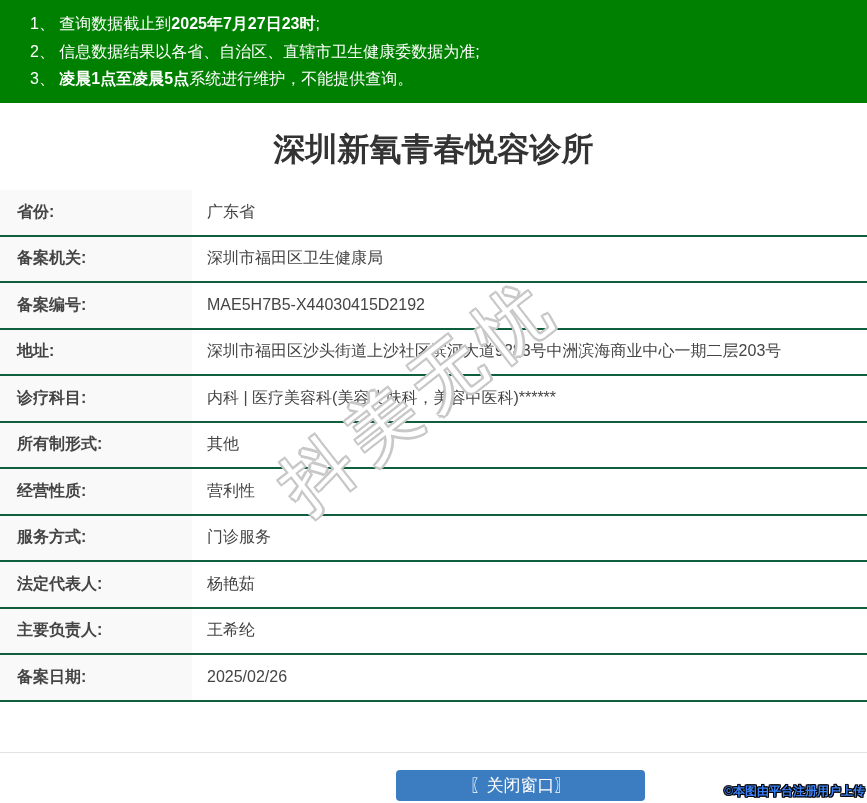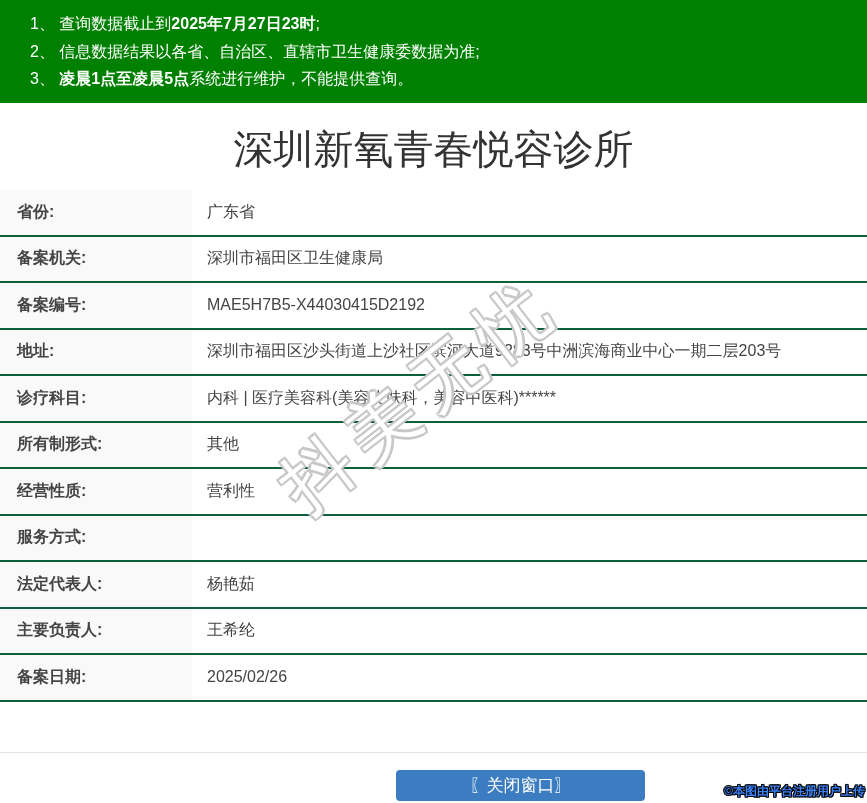--- a/index.html
+++ b/index.html
@@ -26,22 +26,22 @@
   }
   .banner b { font-weight: bold; }
 
   
   .page-title {
     margin-top: 26px;
     margin-bottom: 21px;
     height: 40px;
     line-height: 40px;
     text-align: center;
-    font-size: 40px;
-    font-weight: normal;
+    font-size: 32px;
+    font-weight: bold;
     color: #333333;
   }
 
   
   .info-table { width: 100%; }
   .info-row {
     display: flex;
     min-height: 46.5px;
     border-bottom: 2px solid #0f5e3c;
     align-items: stretch;
@@ -162,20 +162,21 @@
   <div class="info-row">
     <div class="info-label">所有制形式:</div>
     <div class="info-value">其他</div>
   </div>
   <div class="info-row">
     <div class="info-label">经营性质:</div>
     <div class="info-value">营利性</div>
   </div>
   <div class="info-row">
     <div class="info-label">服务方式:</div>
+    <div class="info-value">门诊服务</div>
   </div>
   <div class="info-row">
     <div class="info-label">法定代表人:</div>
     <div class="info-value">杨艳茹</div>
   </div>
   <div class="info-row">
     <div class="info-label">主要负责人:</div>
     <div class="info-value">王希纶</div>
   </div>
   <div class="info-row">

